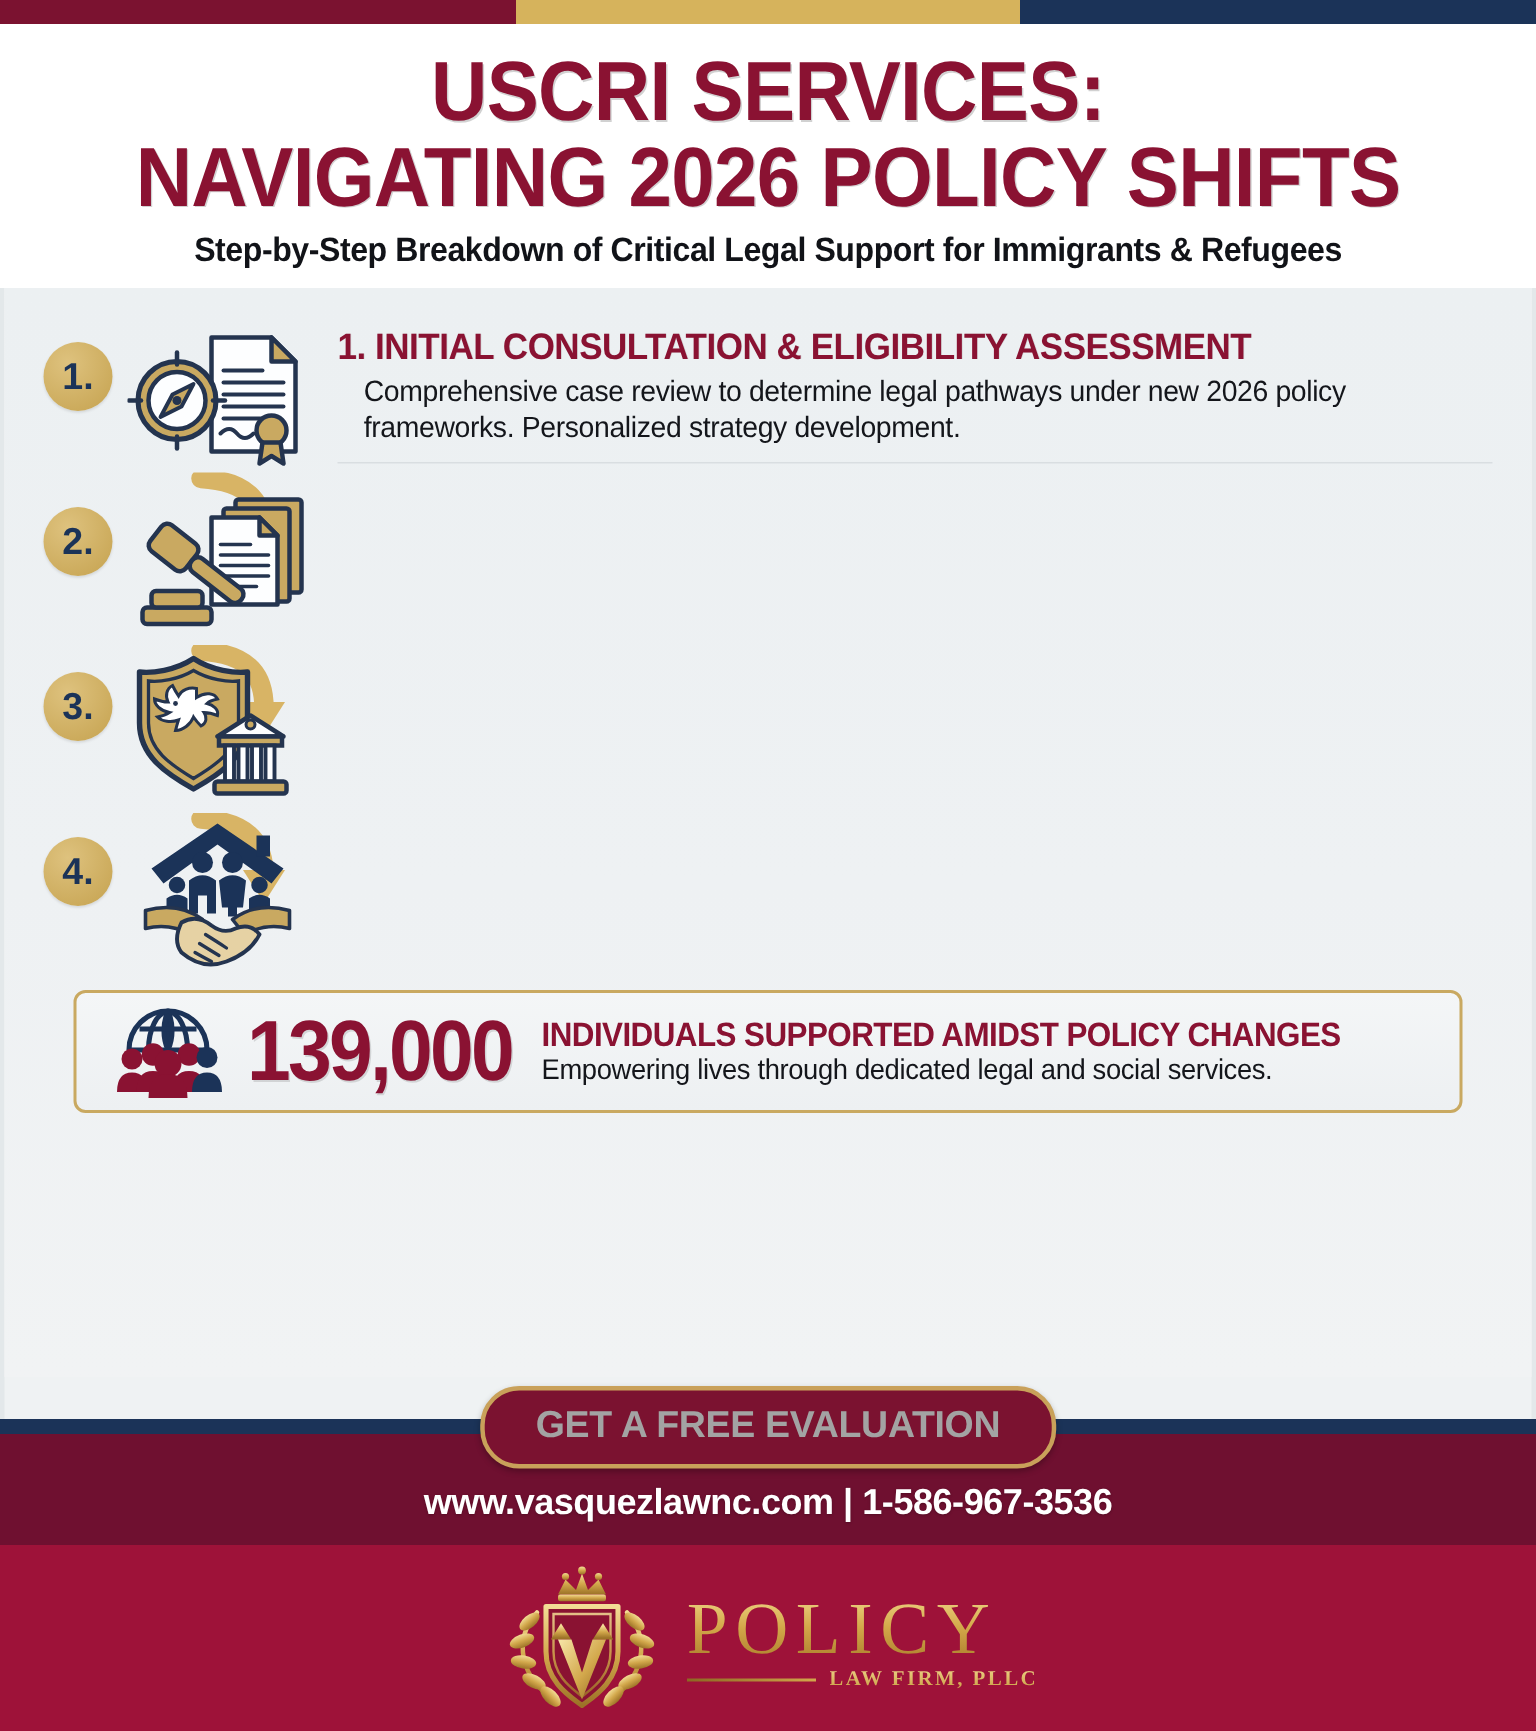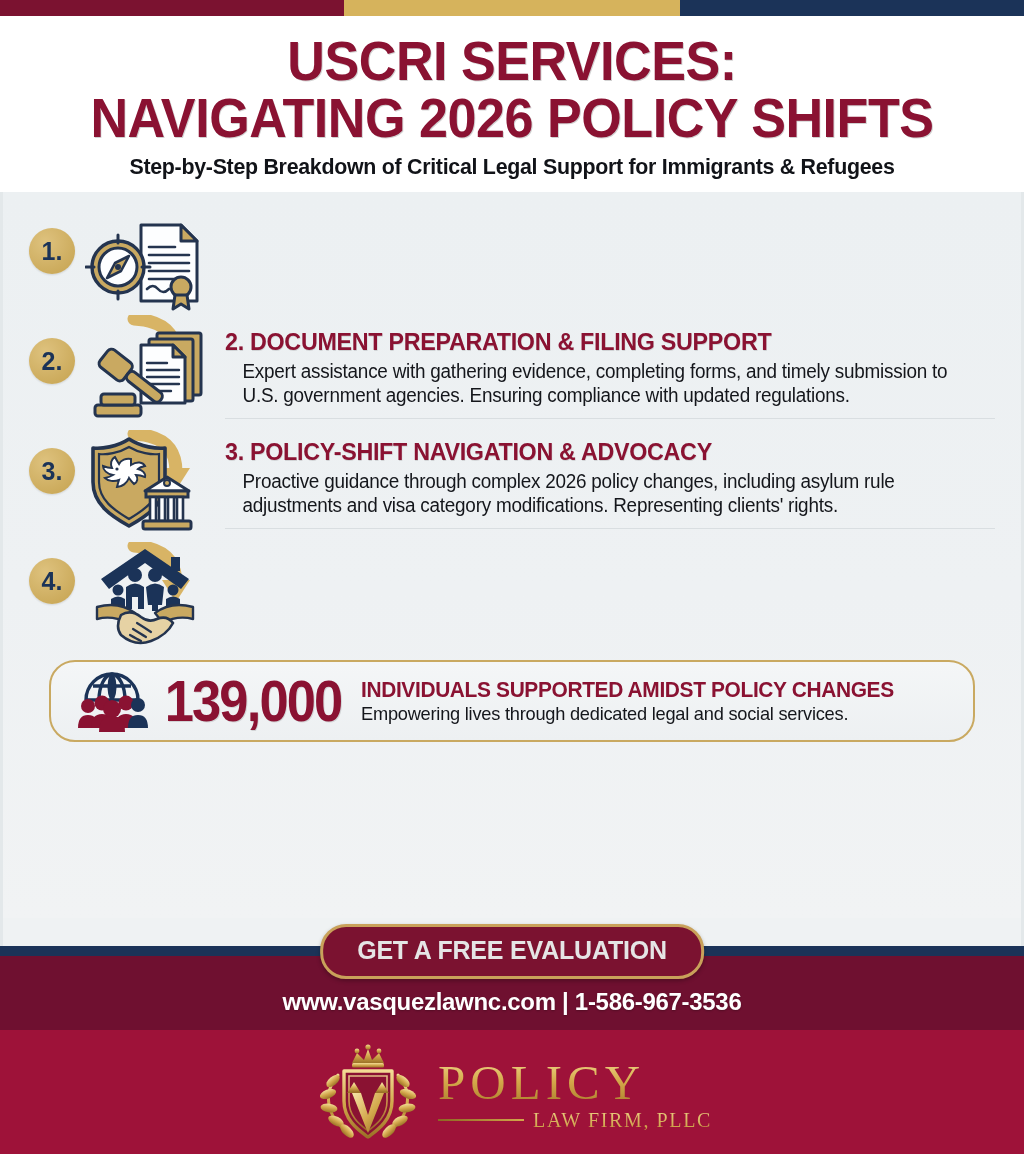--- a/index.html
+++ b/index.html
@@ -151,21 +151,21 @@
     padding-left: 18px;
     transform: scaleX(0.97);
     transform-origin: left center;
     max-width: 740px;
   }
 
   
   .stat-wrap { padding: 10px 20px 6px 20px; }
   .stat-box {
     border: 2.5px solid #C9A961;
-    border-radius: 26px;
+    border-radius: 8px;
     background: linear-gradient(180deg,#F4F6F7,#EDF0F2);
     display: flex;
     align-items: center;
     padding: 10px 18px;
     height: 82px;
     box-sizing: border-box;
   }
   .stat-icon { flex: 0 0 86px; display:flex; align-items:center; justify-content:center;}
   .stat-number {
     color: #8A1232;
@@ -215,21 +215,21 @@
     background: #6F1030;
   }
   .cta-button {
     position: absolute;
     left: 50%;
     transform: translateX(-50%);
     top: 6px;
     background: #7B1230;
     border: 3px solid #C9A15A;
     border-radius: 26px;
-    color: #e5e5e5;
+    color: #a3a3a3;
     font-weight: 700;
     font-size: 25px;
     letter-spacing: -0.2px;
     padding: 9px 34px 11px 34px;
     text-transform: uppercase;
     box-shadow: 0 2px 4px rgba(0,0,0,0.28);
     white-space: nowrap;
   }
   .cta-contact {
     position: absolute;
@@ -260,28 +260,29 @@
     font-weight: 400;
     font-family: "Liberation Serif", serif;
     background: linear-gradient(180deg,#F2D98C 0%, #D4A84A 48%, #A97B2A 100%);
     -webkit-background-clip: text;
     background-clip: text;
     color: transparent;
   }
   .logo-sub-row { display:flex; align-items:center; gap: 9px; margin-top: 3px;}
   .logo-rule { height:1.5px; flex: 0 0 86px; background: linear-gradient(90deg,#8C6722,#D2A74B); }
   .logo-sub {
-    font-size: 20px;
+    font-size: 14px;
     letter-spacing: 1.6px;
     font-family: "Liberation Serif", serif;
     background: linear-gradient(180deg,#EBCF82 0%, #C99B41 100%);
     -webkit-background-clip: text;
     background-clip: text;
     color: transparent;
     white-space: nowrap;
+    font-weight: bold;
   }
 </style>
 </head>
 <body>
 
 <div id="poster">
 
   <div class="topbar">
     <div class="seg maroon"></div>
     <div class="seg gold"></div>
@@ -327,20 +328,24 @@
                 <line x1="57" y1="54" x2="65" y2="54"></line>
               </g>
               <path d="M44 43 L30 50 L22 65 L36 58 z" fill="#C9A961" stroke="#24344F" stroke-width="2.6" stroke-linejoin="round"></path>
               <circle cx="33" cy="54" r="3" fill="#24344F"></circle>
             </svg>
           </div>
           <svg class="arrow" style="top:105px" viewBox="0 0 70 62">
             <path d="M10 4 C44 6 52 22 52 42" fill="none" stroke="#D8B465" stroke-width="13" stroke-linecap="round"></path>
             <path d="M38 38 L52 60 L66 38 z" fill="#D8B465"></path>
           </svg>
+        </div>
+        <div class="step-body">
+          <div class="step-title">1. INITIAL CONSULTATION &amp; ELIGIBILITY ASSESSMENT</div>
+          <div class="step-desc">Comprehensive case review to determine legal pathways under new 2026 policy frameworks. Personalized strategy development.</div>
         </div>
       </div>
 
       <div class="step">
         <div class="step-rail">
           <div class="badge">2.</div>
           <div class="icon-wrap">
             <svg width="124" height="104" viewBox="0 0 124 104">
 
               <rect x="72" y="10" width="44" height="62" rx="2" fill="#C9A961" stroke="#24344F" stroke-width="3"></rect>
@@ -361,24 +366,20 @@
                 <rect x="14" y="38" width="30" height="22" rx="5" fill="#C9A961" stroke="#24344F" stroke-width="3"></rect>
                 <rect x="44" y="43" width="42" height="11" rx="5" fill="#C9A961" stroke="#24344F" stroke-width="3"></rect>
               </g>
             </svg>
           </div>
           <svg class="arrow" style="top:110px" viewBox="0 0 70 62">
             <path d="M10 4 C44 6 52 22 52 42" fill="none" stroke="#D8B465" stroke-width="13" stroke-linecap="round"></path>
             <path d="M38 38 L52 60 L66 38 z" fill="#D8B465"></path>
           </svg>
         </div>
-        <div class="step-body">
-          <div class="step-title">2. DOCUMENT PREPARATION &amp; FILING SUPPORT</div>
-          <div class="step-desc">Expert assistance with gathering evidence, completing forms, and timely submission to U.S. government agencies. Ensuring compliance with updated regulations.</div>
-        </div>
       </div>
 
       <div class="step">
         <div class="step-rail">
           <div class="badge">3.</div>
           <div class="icon-wrap">
             <svg width="124" height="104" viewBox="0 0 124 104">
 
               <path d="M44 6 C56 14 72 16 80 15 v34 c0 22 -18 34 -36 44 C26 83 8 71 8 49 V15 c8 1 24 -1 36 -9 z" fill="#C9A961" stroke="#24344F" stroke-width="3.6" stroke-linejoin="round"></path>
               <path d="M44 14 C54 20 67 22 74 21 v28 c0 18 -15 28 -30 37 C29 77 14 67 14 49 V21 c7 1 20 -1 30 -7 z" fill="none" stroke="#24344F" stroke-width="2.2"></path>
@@ -398,24 +399,20 @@
                 <rect x="83" y="64" width="6" height="24"></rect>
                 <rect x="92" y="64" width="6" height="24"></rect>
               </g>
               <rect x="58" y="88" width="48" height="8" rx="2" fill="#C9A961" stroke="#24344F" stroke-width="3"></rect>
             </svg>
           </div>
           <svg class="arrow" style="top:112px" viewBox="0 0 70 62">
             <path d="M10 4 C44 6 52 22 52 42" fill="none" stroke="#D8B465" stroke-width="13" stroke-linecap="round"></path>
             <path d="M38 38 L52 60 L66 38 z" fill="#D8B465"></path>
           </svg>
-        </div>
-        <div class="step-body">
-          <div class="step-title">3. POLICY-SHIFT NAVIGATION &amp; ADVOCACY</div>
-          <div class="step-desc">Proactive guidance through complex 2026 policy changes, including asylum rule adjustments and visa category modifications. Representing clients' rights.</div>
         </div>
       </div>
 
       <div class="step">
         <div class="step-rail">
           <div class="badge">4.</div>
           <div class="icon-wrap">
             <svg width="124" height="104" viewBox="0 0 124 104">
 
               <path d="M16 36 L60 6 L104 36 L96 46 L60 20 L24 46 z" fill="#1B3358"></path>

